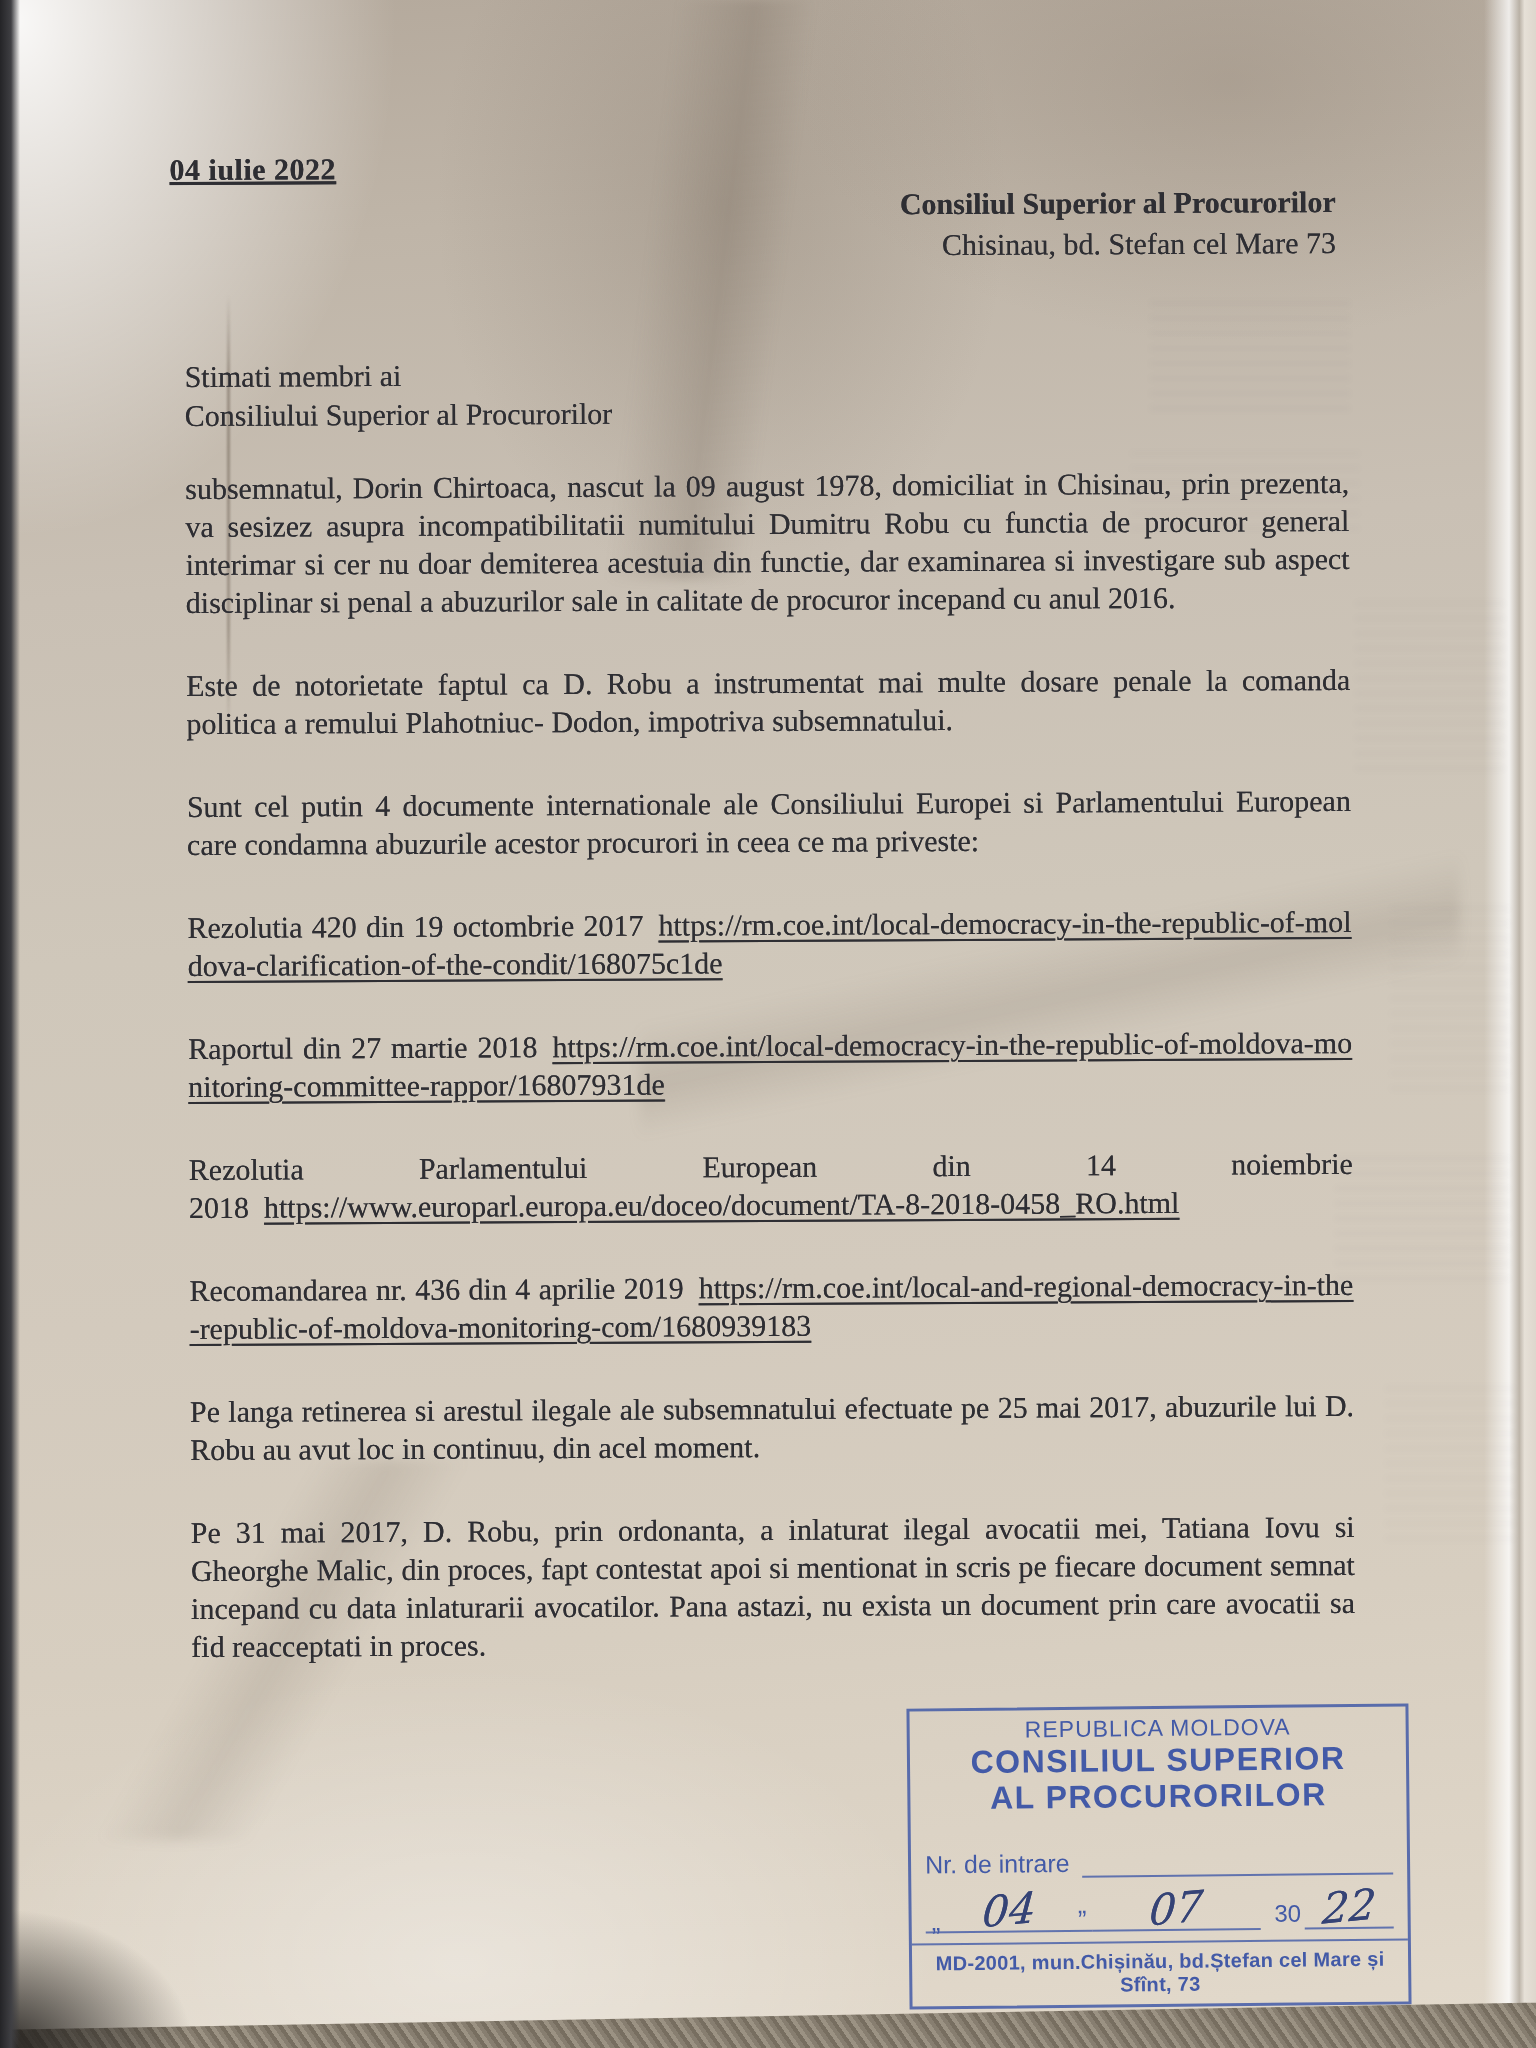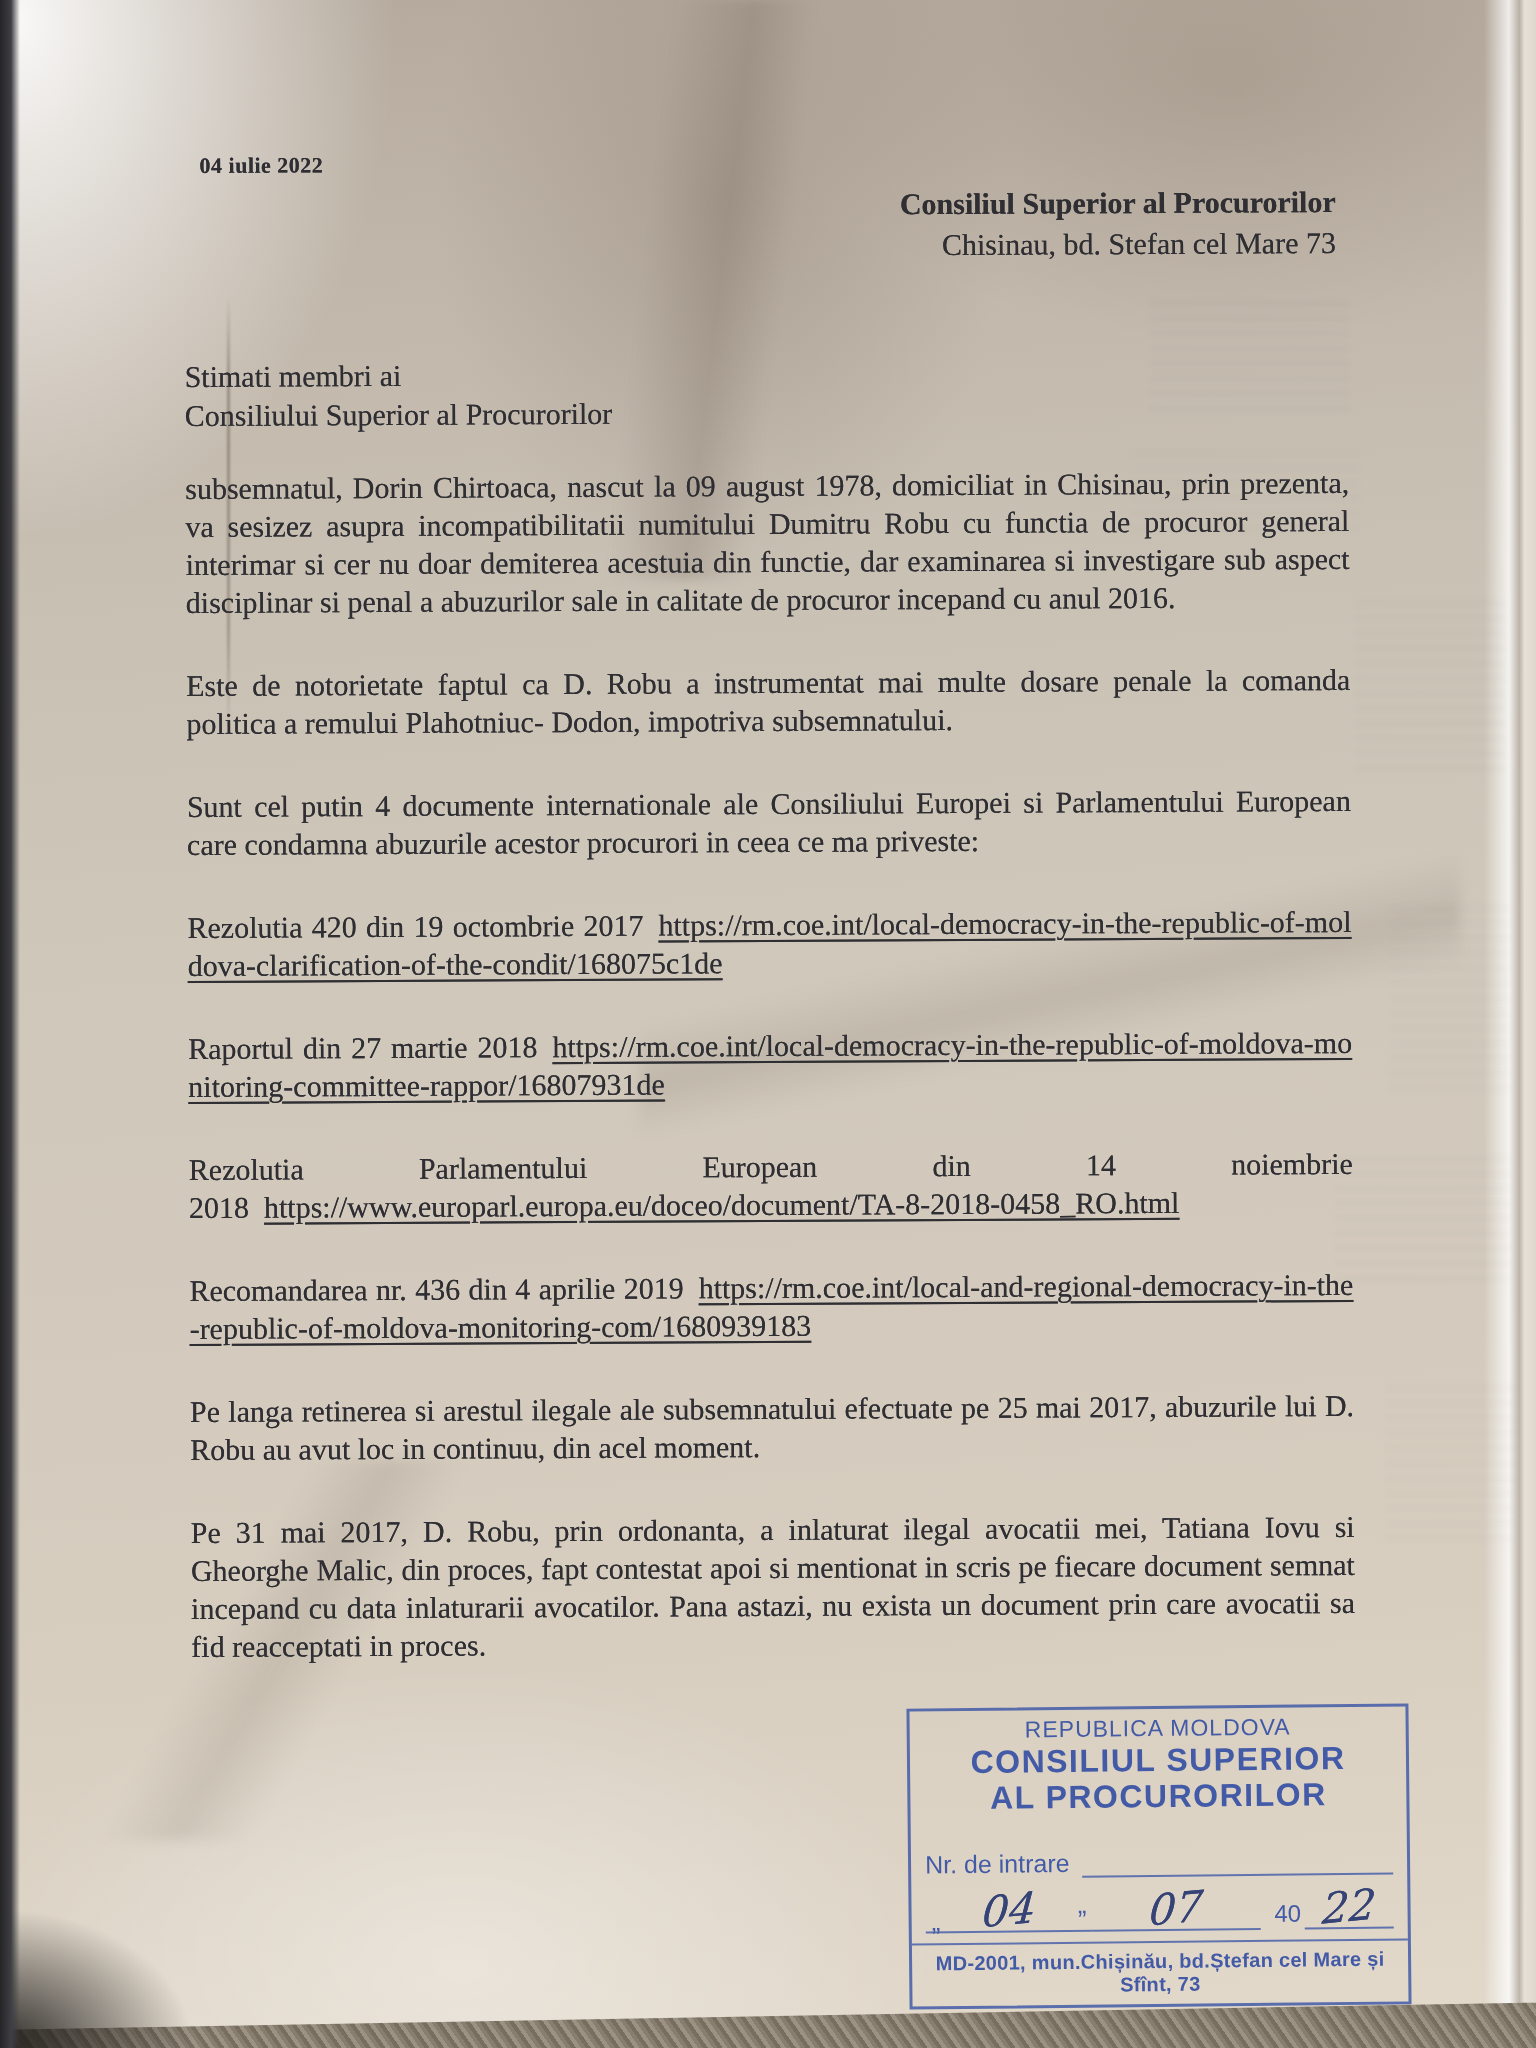--- a/index.html
+++ b/index.html
@@ -35,21 +35,21 @@
   .g1{left:1150px;top:290px;width:200px;height:120px;opacity:.13;}
   .g2{left:1355px;top:600px;width:150px;height:170px;opacity:.10;}
   .g3{left:1390px;top:900px;width:120px;height:190px;opacity:.09;}
   .g4{left:1335px;top:1150px;width:175px;height:130px;opacity:.10;}
   .g5{left:1385px;top:1380px;width:130px;height:160px;opacity:.09;}
   .g6{left:1130px;top:440px;width:230px;height:90px;opacity:.08;}
 
   
   .page{position:absolute;inset:0;transform:rotate(-.3deg);color:#2e2e33;
     text-shadow:0 0 .6px rgba(46,46,51,.85);}
-  .date{position:absolute;left:204px;top:150px;font-size:22px;font-weight:bold;letter-spacing:.5px;}
+  .date{position:absolute;left:174px;top:150px;font-size:30px;font-weight:bold;letter-spacing:.5px;text-decoration:underline;}
   .addr{position:absolute;left:640px;top:184px;width:700px;text-align:right;line-height:41px;}
   .addr .nm{font-weight:bold;font-size:30px;}
   .addr .st{font-size:30px;}
   .salut{position:absolute;left:188px;top:354px;font-size:30px;line-height:39px;}
   .bodycol{position:absolute;left:188px;top:467px;width:1164px;font-size:30px;line-height:38px;text-align:justify;}
   .bodycol p{margin:0 0 45px 0;}
   .link{text-decoration:underline;text-underline-offset:5px;text-decoration-thickness:1.5px;word-break:break-all;margin-left:.5em;}
   .spread{word-spacing:88px;}
 
   
@@ -131,21 +131,21 @@
     </div>
     <div class="daterow">
       <span class="seg seg1">
         <span class="q">„</span>
         <span class="hw">04</span>
         <span class="q">”</span>
       </span>
       <span class="seg seg2">
         <span class="hw">07</span>
       </span>
-      <span class="yr">40</span>
+      <span class="yr">30</span>
       <span class="seg seg3">
         <span class="hw">22</span>
       </span>
     </div>
     <div class="foot">MD-2001, mun.Chișinău, bd.Ștefan cel Mare și Sfînt, 73</div>
   </div>
 
   <div class="fabric"></div>
   <div class="fabric-shadow"></div>
   <div class="left-strip"></div>

